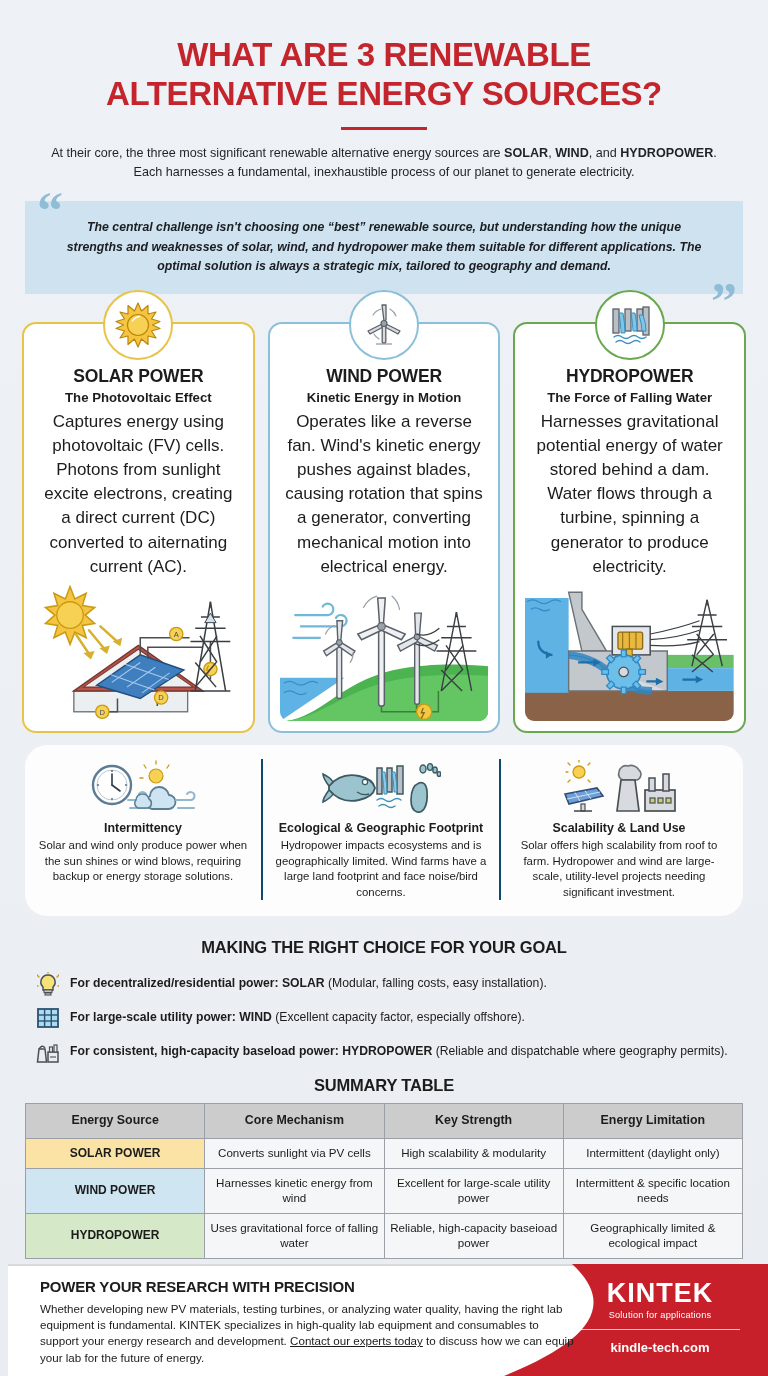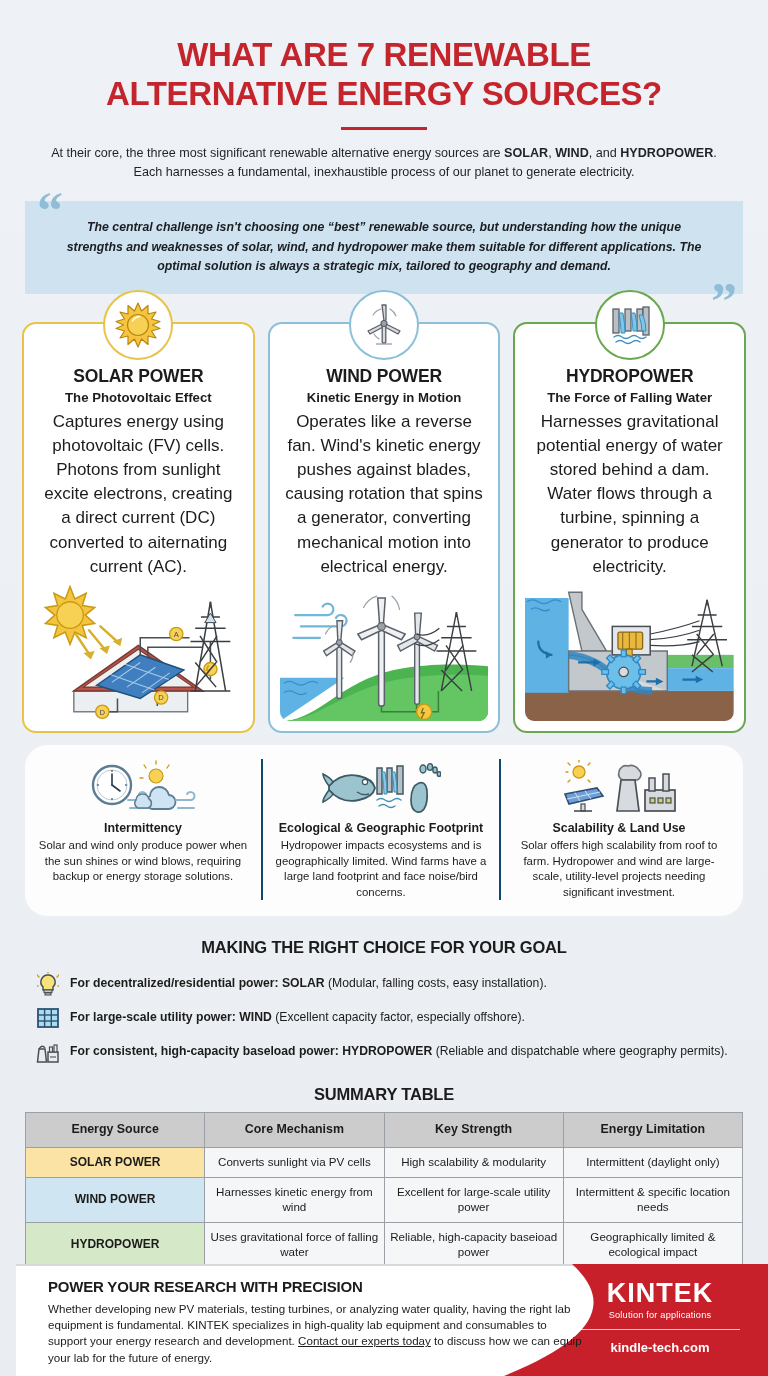--- a/index.html
+++ b/index.html
@@ -131,21 +131,21 @@
     background: #f5f6f7;
   }
   th { background: #cccccc; font-weight: bold; font-size: 12.4px; padding: 9px 5px; }
   td.src { font-weight: bold; font-size: 12px; }
   td.src.solar { background: #fbe3a6; }
   td.src.wind  { background: #cfe5f2; }
   td.src.hydro { background: #d5e8c8; }
 
   
   .footer {
-    position: absolute; left: 16px; right: 0; bottom: 0; height: 112px;
+    position: absolute; left: 8px; right: 0; bottom: 0; height: 112px;
     background: #ffffff; overflow: hidden;
   }
   .footer-top-rule { position: absolute; top: 0; left: 0; right: 0; height: 2px; background: #d7dadd; }
   .footer-red { position: absolute; right: 0; top: 0; width: 300px; height: 112px; }
   .footer-red svg { display: block; }
   .footer-text { position: absolute; left: 32px; top: 14px; width: 540px; }
   .footer-head { font-weight: bold; font-size: 15px; letter-spacing: -0.2px; }
   .footer-body { font-size: 11.6px; line-height: 1.4; margin-top: 6px; }
   .footer-link { text-decoration: underline; color: #1c1c1c; }
   .brand { position: absolute; right: 22px; top: 16px; width: 172px; text-align: center; color: #fff; }
@@ -154,21 +154,21 @@
   .brand-rule { height: 1px; background: rgba(255,255,255,.75); margin: 9px 6px 0 6px; }
   .brand-url { font-size: 13px; font-weight: bold; margin-top: 10px; }
 </style>
 </head>
 <body>
 
 <div class="page">
 
   <div>
     <div class="title">
-      <div>WHAT ARE 7 RENEWABLE</div>
+      <div>WHAT ARE 3 RENEWABLE</div>
       <div>ALTERNATIVE ENERGY SOURCES?</div>
     </div>
     <div class="title-rule"></div>
   </div>
 
   <p class="intro">
     <span>At their core, the three most significant renewable alternative energy sources are </span><b>SOLAR</b><span>, </span><b>WIND</b><span>, and </span><b>HYDROPOWER</b><span>. Each harnesses a fundamental, inexhaustible process of our planet to generate electricity.</span>
   </p>
 
   <div class="quote-wrap">
@@ -631,21 +631,21 @@
           <rect x="18" y="4" width="3" height="7" fill="#e9edf1" stroke="#4a4f54" stroke-width="1.2"></rect>
           <g stroke="#4a4f54" stroke-width="1.1">
               <line x1="14" y1="16" x2="20" y2="16"></line>
             </g>
         </svg>
       </span>
       <span class="choice-txt"><b>For consistent, high-capacity baseload power: HYDROPOWER</b><span> (Reliable and dispatchable where geography permits).</span></span>
     </div>
   </div>
 
-  <div class="sec-head" style="margin-top:16px;">SUMMARY TABLE</div>
+  <div class="sec-head" style="margin-top:7px;">SUMMARY TABLE</div>
   <div class="tbl-wrap">
     <table>
       <thead>
         <tr>
           <th>Energy Source</th>
           <th>Core Mechanism</th>
           <th>Key Strength</th>
           <th>Energy Limitation</th>
         </tr>
       </thead>

